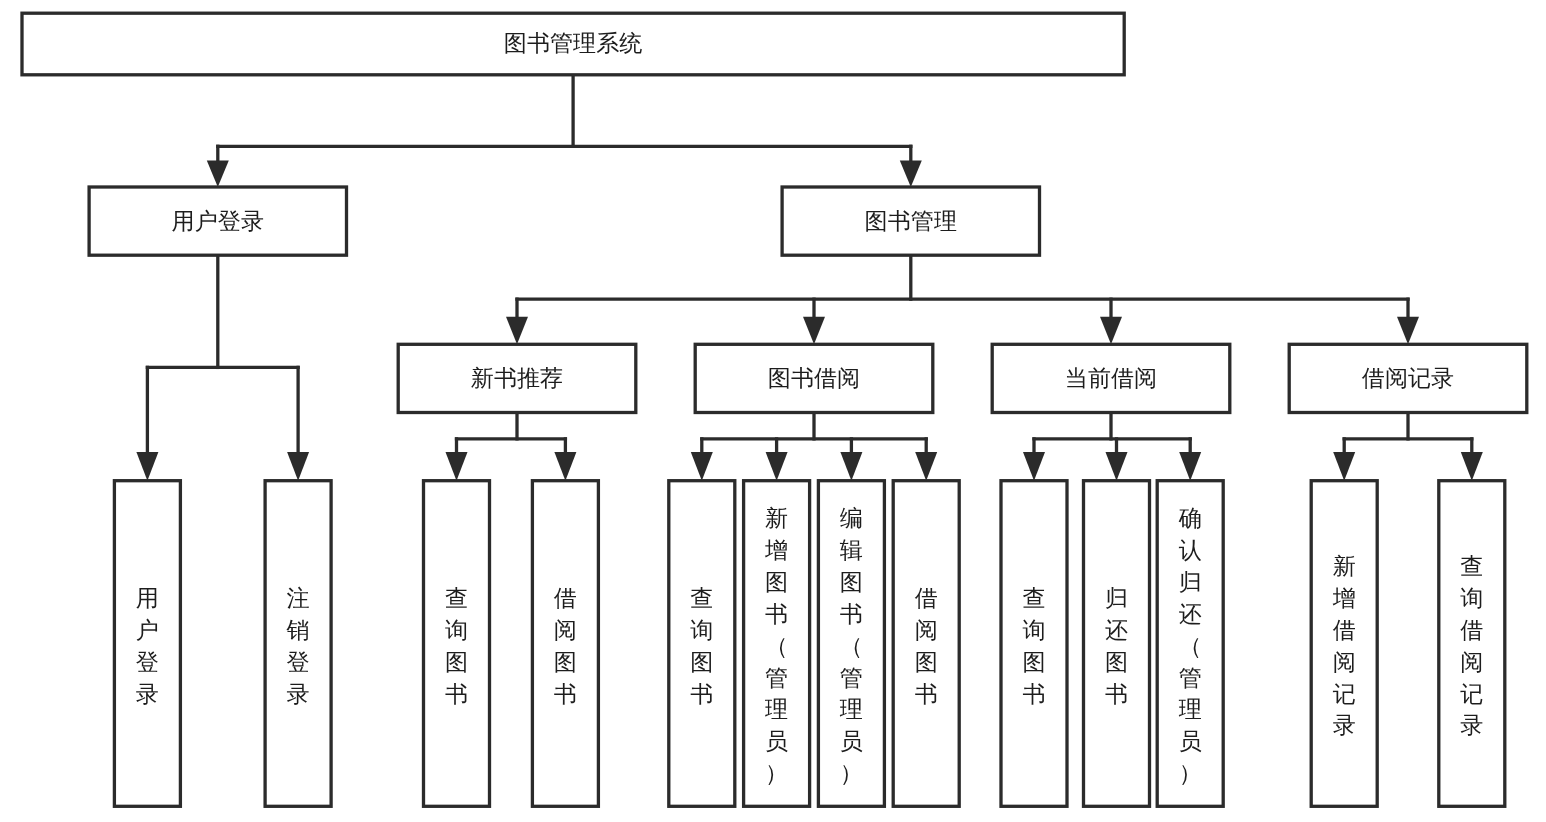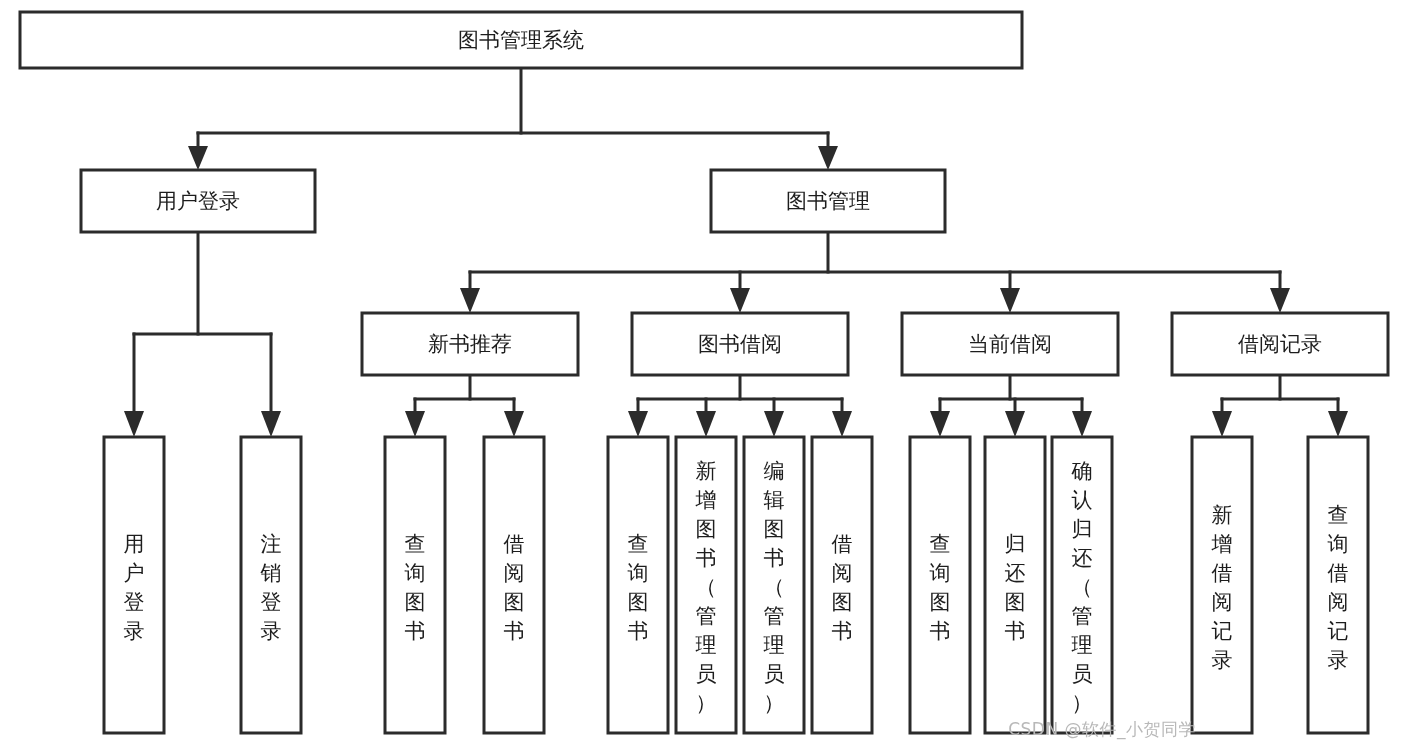--- a/index.html
+++ b/index.html
@@ -12,20 +12,21 @@
     width: 1405px;
     height: 747px;
     font-family: "DejaVu Sans", "Liberation Sans", sans-serif;
     overflow: hidden;
     position: relative;
   }
   #diagram-root {
     position: relative;
     width: 1210px;
     height: 747px;
+    padding-left: 28px;
   }
   svg#tree-svg {
     position: absolute;
     top: 0;
     left: 0;
     width: 1405px;
     height: 747px;
     display: block;
   }
   .node-box {
@@ -220,14 +221,13 @@
       <rect class="node-box" x="1192" y="437" width="60" height="296"></rect>
       <text class="node-label-vertical" x="1222" y="437"><tspan x="1222" y="521.78">新</tspan><tspan x="1222" y="550.78">增</tspan><tspan x="1222" y="579.78">借</tspan><tspan x="1222" y="608.78">阅</tspan><tspan x="1222" y="637.78">记</tspan><tspan x="1222" y="666.78">录</tspan></text>
     </g>
     <g>
       <rect class="node-box" x="1308" y="437" width="60" height="296"></rect>
       <text class="node-label-vertical" x="1338" y="437"><tspan x="1338" y="521.78">查</tspan><tspan x="1338" y="550.78">询</tspan><tspan x="1338" y="579.78">借</tspan><tspan x="1338" y="608.78">阅</tspan><tspan x="1338" y="637.78">记</tspan><tspan x="1338" y="666.78">录</tspan></text>
     </g>
 
   </svg>
 
-  <div class="watermark">CSDN @软件_小贺同学</div>
 </div>
 
 </body></html>

